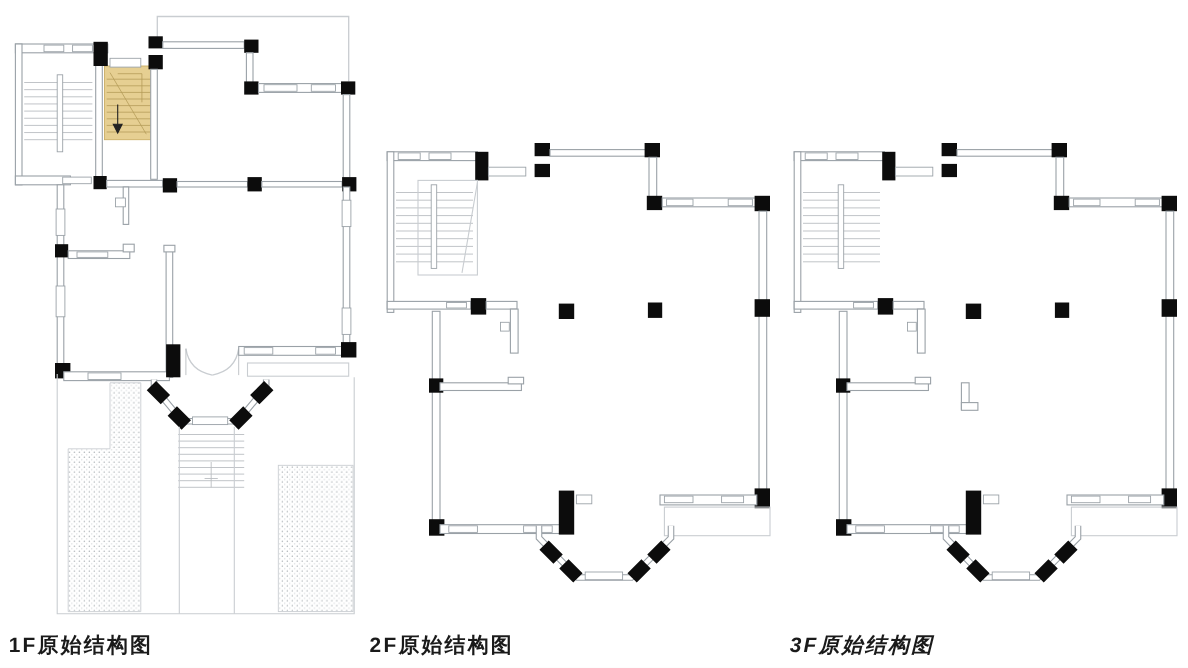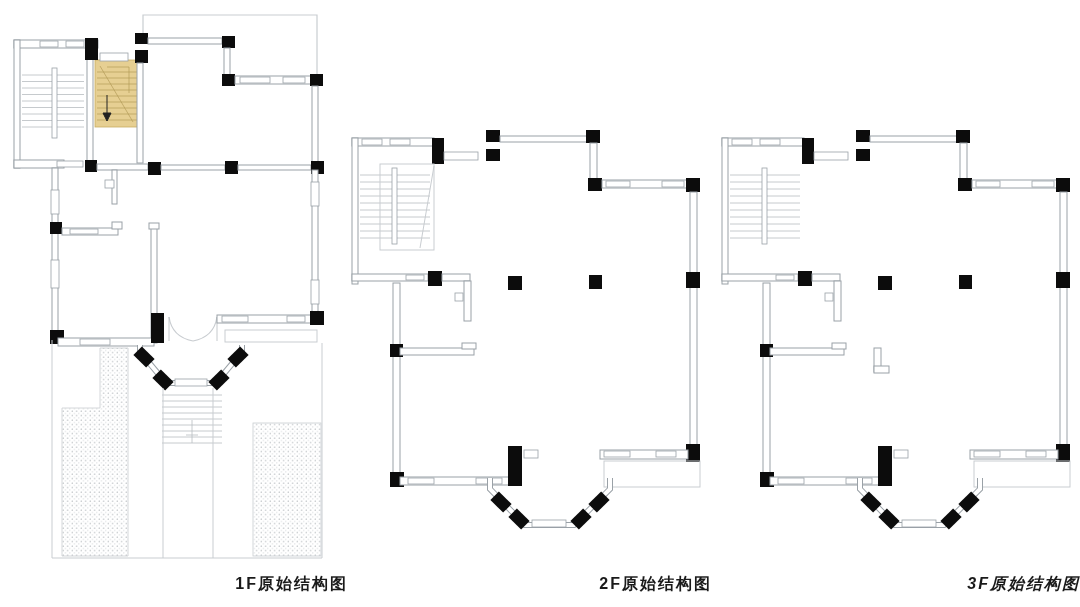--- a/index.html
+++ b/index.html
@@ -1,22 +1,22 @@
 <!DOCTYPE html>
 <html style="--page-bg: #ffffff; --wall-line: #9aa1a7; --faint-line: #c9cdd1; --column-fill: #0c0c0c; --stair-highlight: #e6cf92; --stair-highlight-border: #c9ad62; --hatch-dot: #aeb3b7; --label-color: #1a1a1a;"><head>
 <meta charset="utf-8">
 <style>
   html,body{margin:0;padding:0;}
   body{background:#f4f4f4;font-family:"Liberation Sans","DejaVu Sans",sans-serif;}
   #canvas{position:relative;width:1080px;height:607px;background:var(--page-bg,#ffffff);overflow:hidden;}
   .plan{position:absolute;}
-  .caption{position:absolute;top:574px;text-align:right;font-weight:bold;
-           font-size:16px;letter-spacing:2px;color:var(--label-color,#1a1a1a);}
+  .caption{position:absolute;top:574px;text-align:left;font-weight:bold;
+           font-size:19px;letter-spacing:2px;color:var(--label-color,#1a1a1a);}
   .cap1{left:8px;width:340px;}
-  .cap2{left:350px;width:362px;}
+  .cap2{left:336px;width:362px;}
   .cap3{left:718px;width:362px;font-style:italic;}
   
   .wall{fill:#ffffff;stroke:var(--wall-line,#9aa1a7);stroke-width:1;}
   .win{fill:#ffffff;stroke:var(--wall-line,#9aa1a7);stroke-width:0.8;}
   .col{fill:var(--column-fill,#0c0c0c);stroke:none;}
   .faint{fill:none;stroke:var(--faint-line,#c9cdd1);stroke-width:1.2;}
   .faintf{fill:none;stroke:var(--faint-line,#c9cdd1);stroke-width:1;}
   .step{stroke:#b8bcc0;stroke-width:0.8;fill:none;}
   .dwall-o{fill:none;stroke:var(--wall-line,#9aa1a7);stroke-width:6;}
   .dwall-i{fill:none;stroke:#ffffff;stroke-width:4;}

